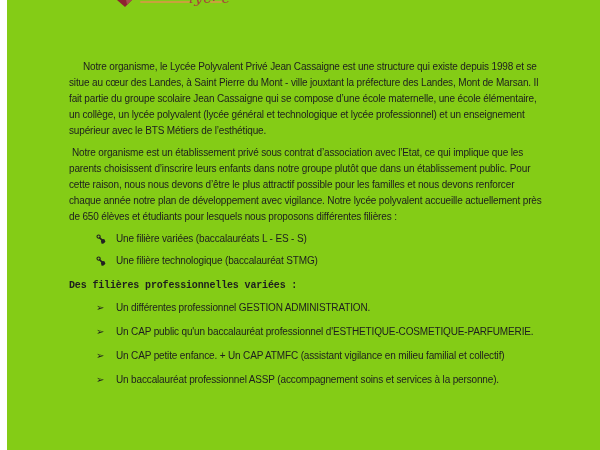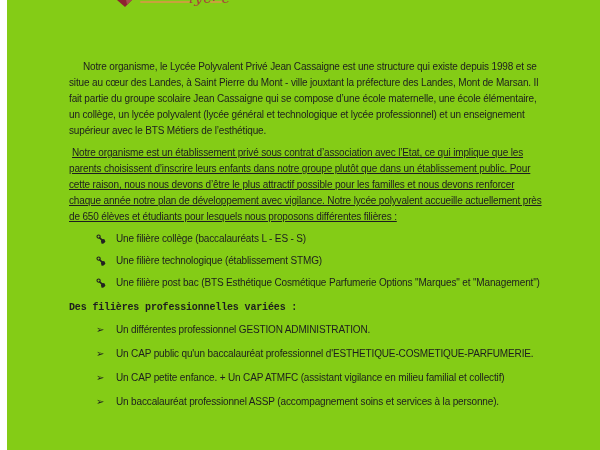--- a/index.html
+++ b/index.html
@@ -39,21 +39,21 @@
     position: absolute;
     left: 62px; top: 59px;
     width: 474px;
     color: #1d1d1f;
     font-size: 10px;
     line-height: 16px;
     letter-spacing: -0.15px;
   }
   .para { margin: 0 0 6px 0; }
   .indent1 { text-indent: 14px; }
-  .indent2 { text-indent: 3px; text-decoration: underline; }
+  .indent2 { text-indent: 3px; }
 
   .heading {
     font-weight: bold;
     margin: 9px 0 6px 0;
     font-family: Liberation Mono, monospace;
   }
 
   ul.blist {
     list-style: none;
     margin: 6px 0 8px 0;
@@ -111,43 +111,32 @@
     <ul class="blist phone-list">
       <li>
         <span class="b-icon">
           <svg viewBox="0 0 10 10" aria-hidden="true">
             <circle cx="2.6" cy="2.6" r="1.6" fill="none" stroke="#222" stroke-width="1.1"></circle>
             <path d="M3.7 3.9 L6.4 6.4" stroke="#222" stroke-width="1.5" stroke-linecap="round"></path>
             <circle cx="7.1" cy="7.2" r="2.1" fill="#222"></circle>
             <path d="M5.2 8.9 L7.4 9.4" stroke="#222" stroke-width="1"></path>
           </svg>
         </span>
-        <span class="li-text">Une filière collège (baccalauréats L - ES - S)</span>
+        <span class="li-text">Une filière variées (baccalauréats L - ES - S)</span>
       </li>
       <li>
         <span class="b-icon">
           <svg viewBox="0 0 10 10" aria-hidden="true">
             <circle cx="2.6" cy="2.6" r="1.6" fill="none" stroke="#222" stroke-width="1.1"></circle>
             <path d="M3.7 3.9 L6.4 6.4" stroke="#222" stroke-width="1.5" stroke-linecap="round"></path>
             <circle cx="7.1" cy="7.2" r="2.1" fill="#222"></circle>
             <path d="M5.2 8.9 L7.4 9.4" stroke="#222" stroke-width="1"></path>
           </svg>
         </span>
-        <span class="li-text">Une filière technologique (établissement STMG)</span>
-      </li>
-      <li>
-        <span class="b-icon">
-          <svg viewBox="0 0 10 10" aria-hidden="true">
-            <circle cx="2.6" cy="2.6" r="1.6" fill="none" stroke="#222" stroke-width="1.1"></circle>
-            <path d="M3.7 3.9 L6.4 6.4" stroke="#222" stroke-width="1.5" stroke-linecap="round"></path>
-            <circle cx="7.1" cy="7.2" r="2.1" fill="#222"></circle>
-            <path d="M5.2 8.9 L7.4 9.4" stroke="#222" stroke-width="1"></path>
-          </svg>
-        </span>
-        <span class="li-text">Une filière post bac (BTS Esthétique Cosmétique Parfumerie Options "Marques" et "Management")</span>
+        <span class="li-text">Une filière technologique (baccalauréat STMG)</span>
       </li>
     </ul>
 
     <p class="heading">Des filières professionnelles variées :</p>
 
     <ul class="blist arrow-list">
       <li>
         <span class="arrow-glyph">➢</span>
         <span class="li-text">Un différentes professionnel GESTION ADMINISTRATION.</span>
       </li>

